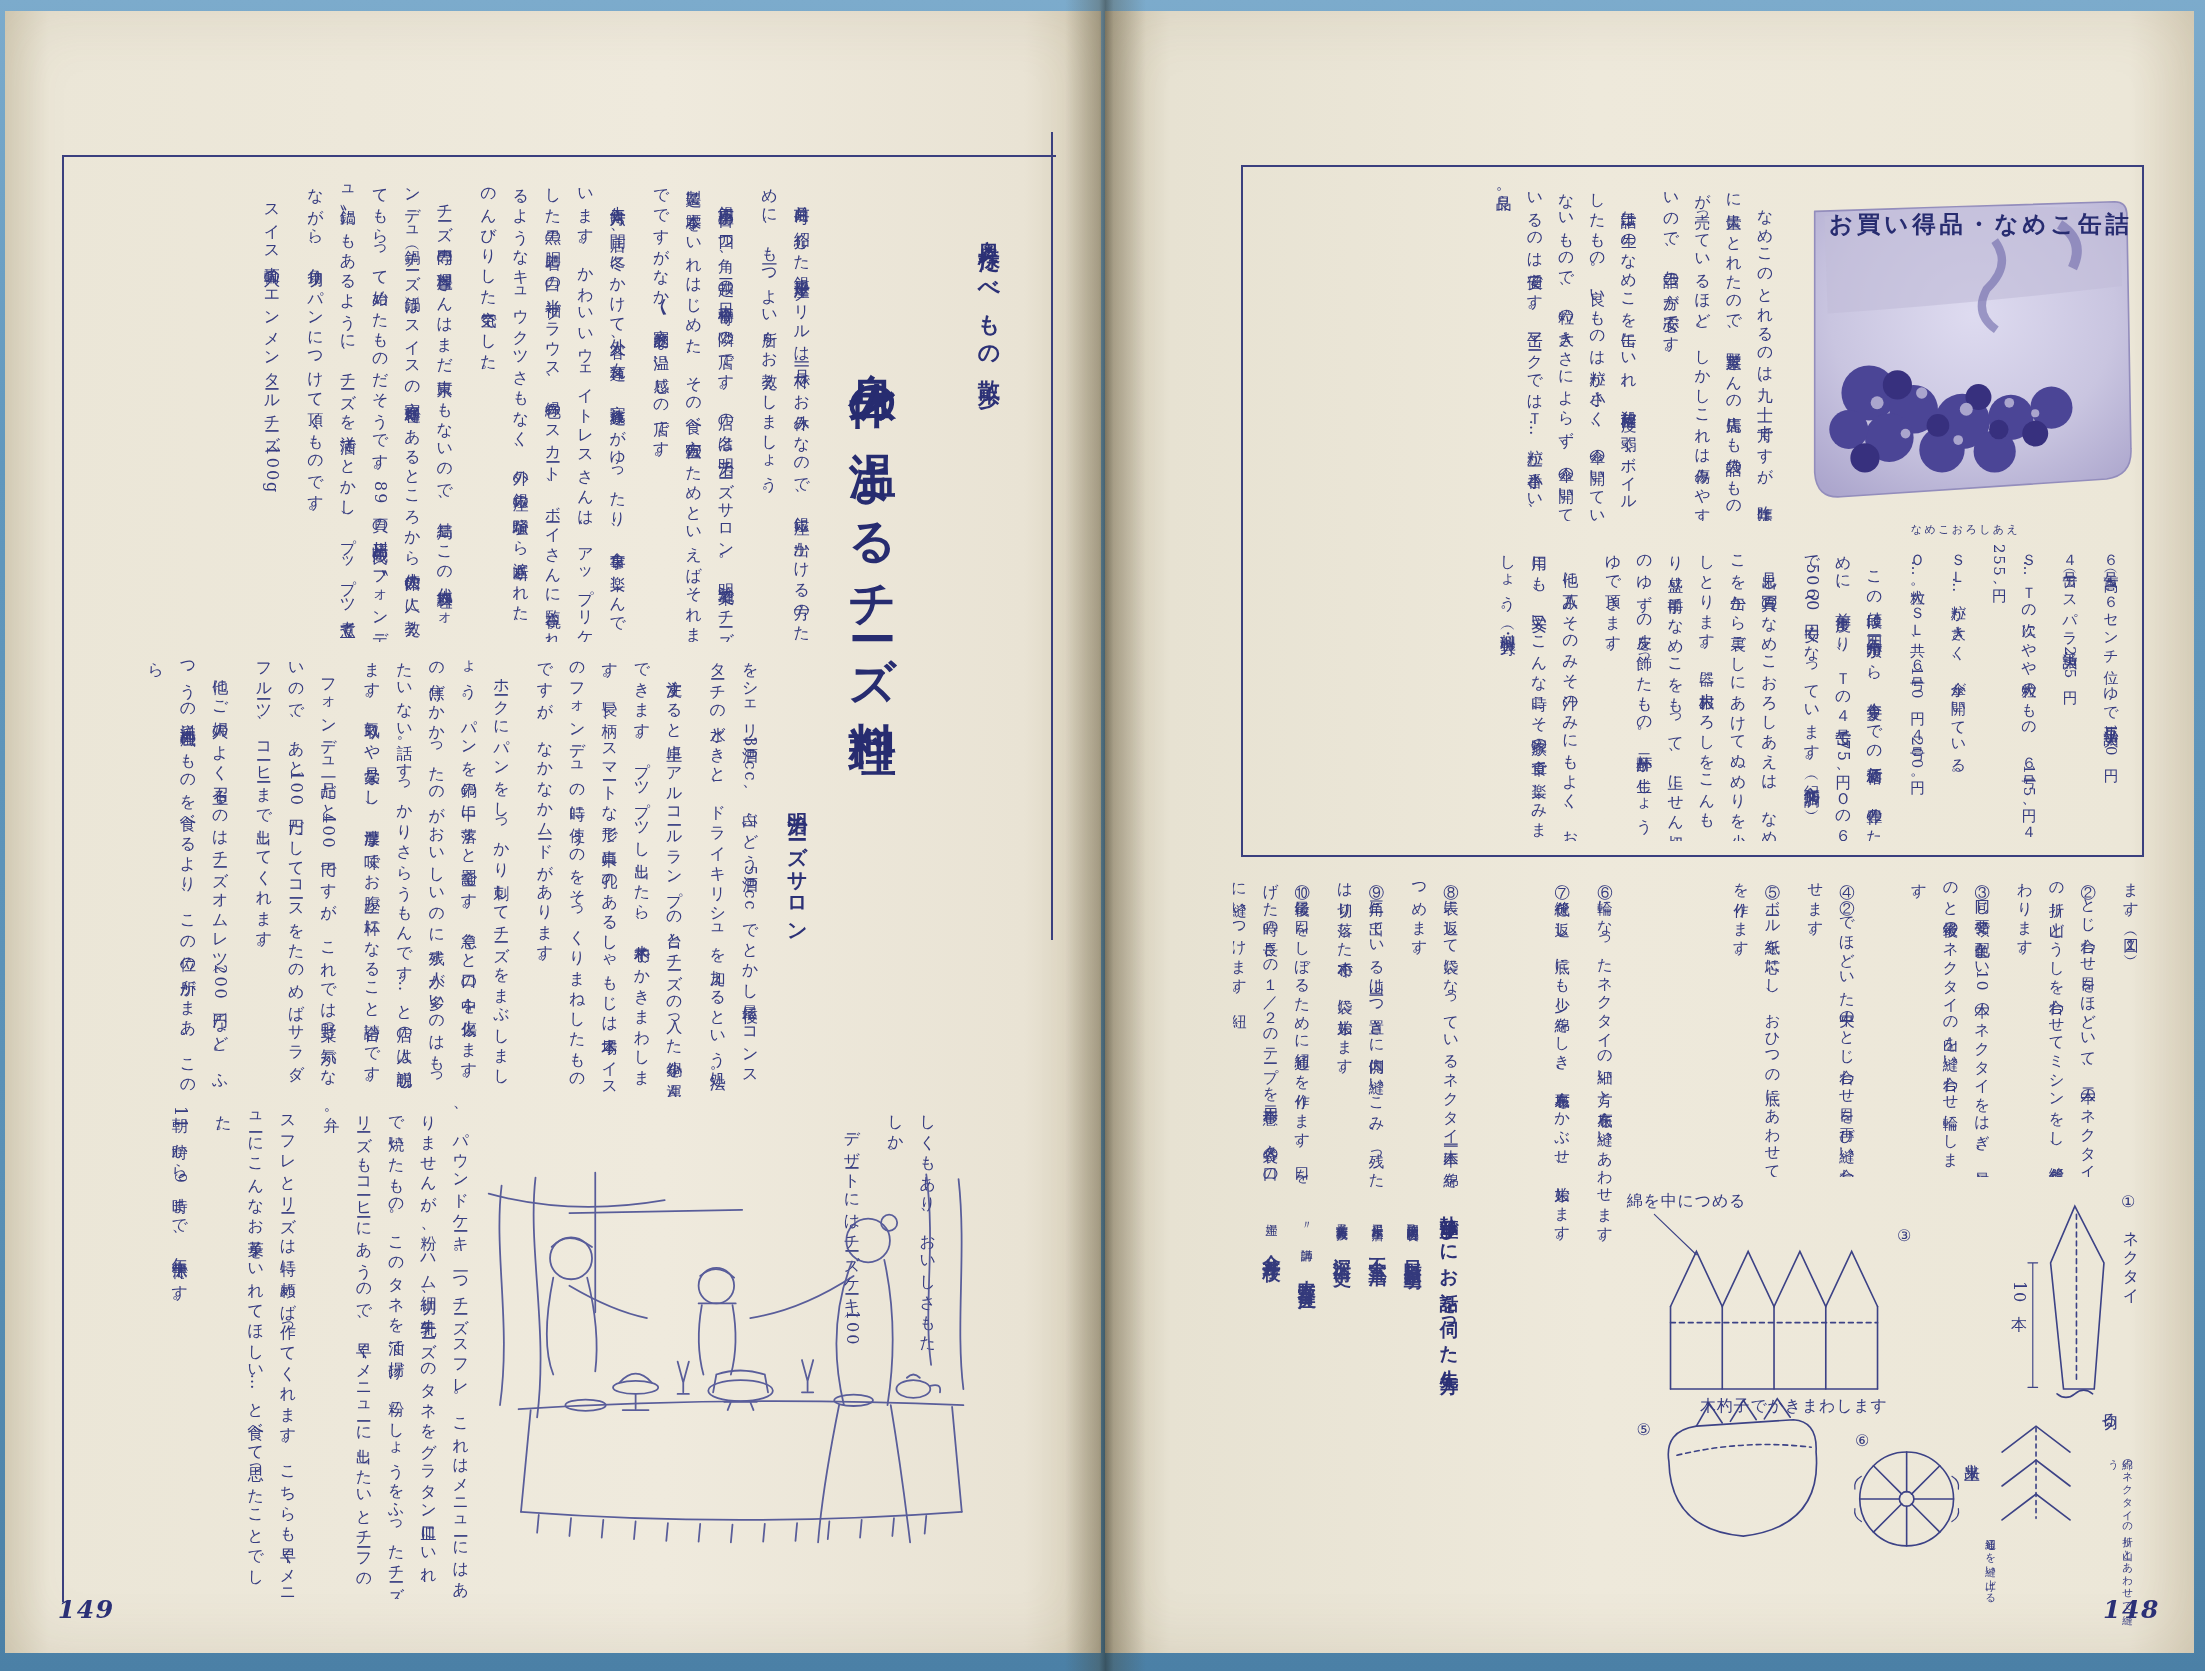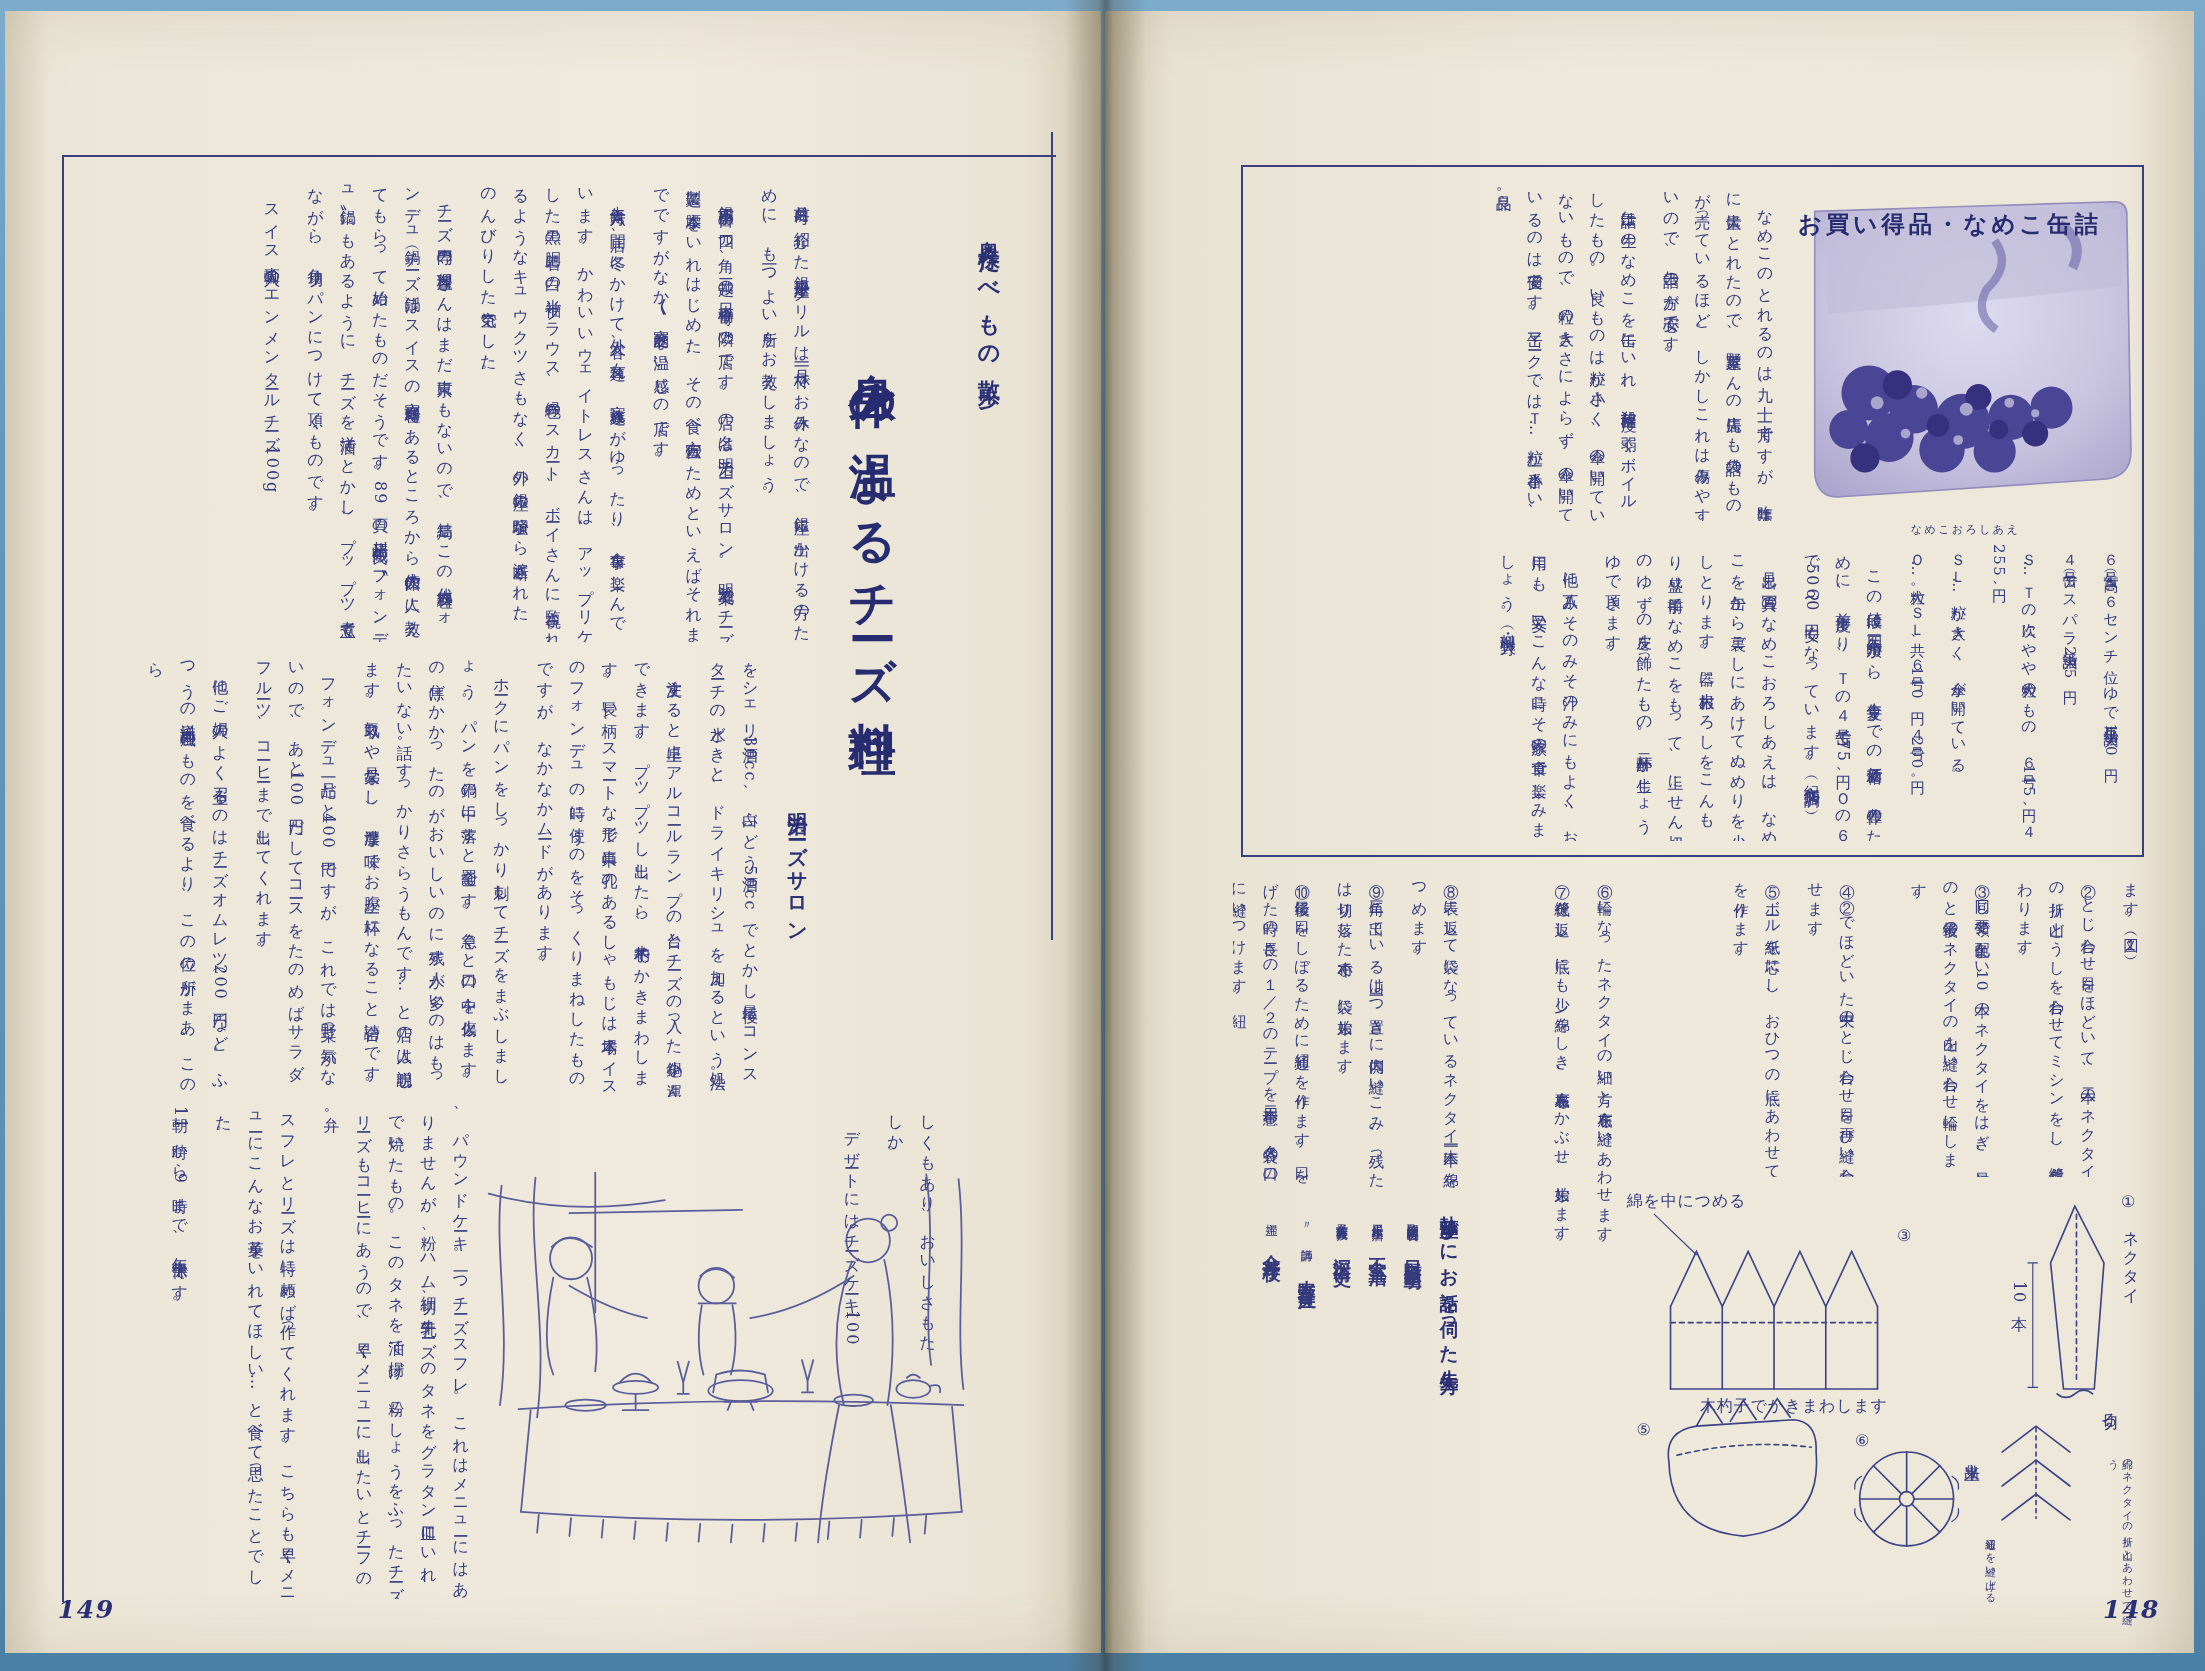--- a/index.html
+++ b/index.html
@@ -27,21 +27,21 @@
   .big-title{font-weight:700;font-size:47px;letter-spacing:9px;color:#272c70;}
   .subhead{font-family:"DejaVu Sans","Liberation Sans",sans-serif;font-weight:700;font-size:20px;letter-spacing:3.2px;color:#2c3176;padding-top:145px;}
   .frame-l{position:absolute;left:57px;top:144px;width:992px;height:1445px;
     border-top:2.4px solid #3a3f7e;border-left:2.4px solid #3a3f7e;}
   .frame-l-right{position:absolute;left:1046px;top:121px;width:0;height:808px;border-left:2.4px solid #3a3f7e;}
   .pagenum{position:absolute;font-size:25px;font-style:italic;font-weight:700;color:#2b3076;letter-spacing:1.6px;}
   
   .nbox{position:absolute;left:136px;top:154px;width:899px;height:688px;border:2.4px solid #3a3f7e;}
   .photo{position:absolute;left:687px;top:179px;width:347px;height:325px;}
   .photo svg{display:block;width:100%;height:100%;}
-  .photo-headline{position:absolute;left:693px;top:197px;width:335px;text-align:left;
+  .photo-headline{position:absolute;left:693px;top:197px;width:335px;text-align:right;
     font-family:"DejaVu Sans","Liberation Sans",sans-serif;font-weight:700;font-size:23.4px;letter-spacing:4px;color:#272c70;}
   .photo-caption{position:absolute;left:687px;top:511px;width:347px;text-align:center;font-size:11px;letter-spacing:2.4px;color:#343a7c;}
   
   .contrib .heading{font-family:"DejaVu Sans","Liberation Sans",sans-serif;font-weight:700;font-size:18.6px;letter-spacing:2.4px;color:#2c3176;text-indent:0;}
   .person{text-indent:0;}
   .person .role{font-size:12px;letter-spacing:0.8px;}
   .person .pname{font-size:18px;font-weight:600;letter-spacing:3.2px;}
   .vgap{display:inline-block;inline-size:24px;}
   
   .diagrams{position:absolute;left:517px;top:1173px;width:524px;height:435px;}

